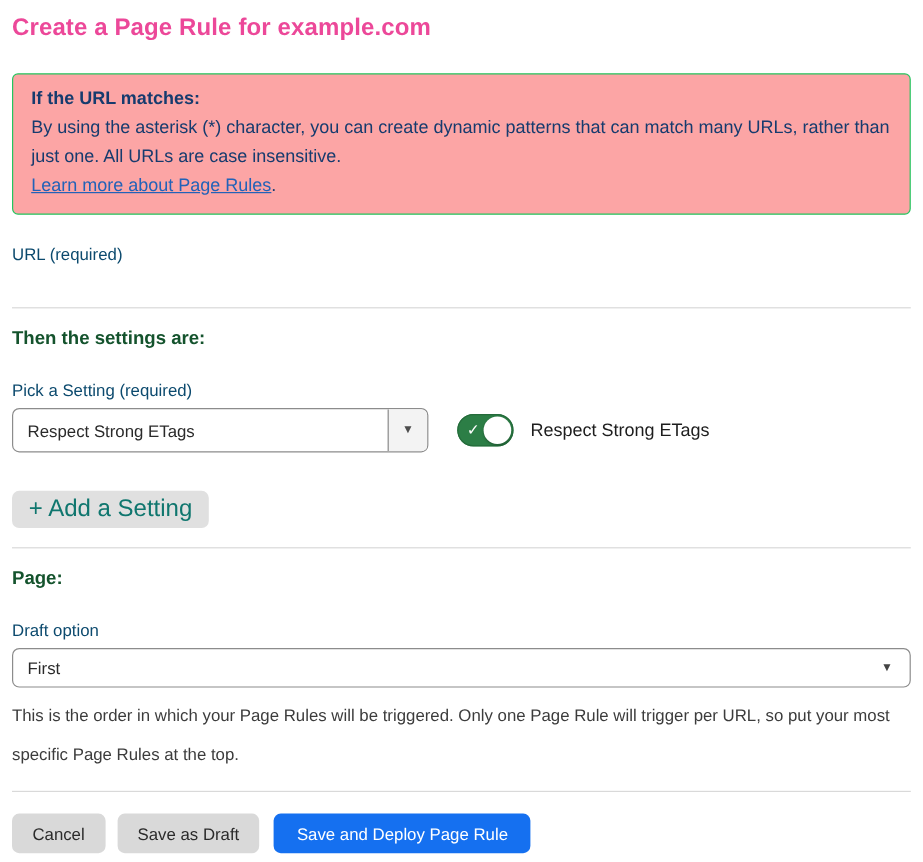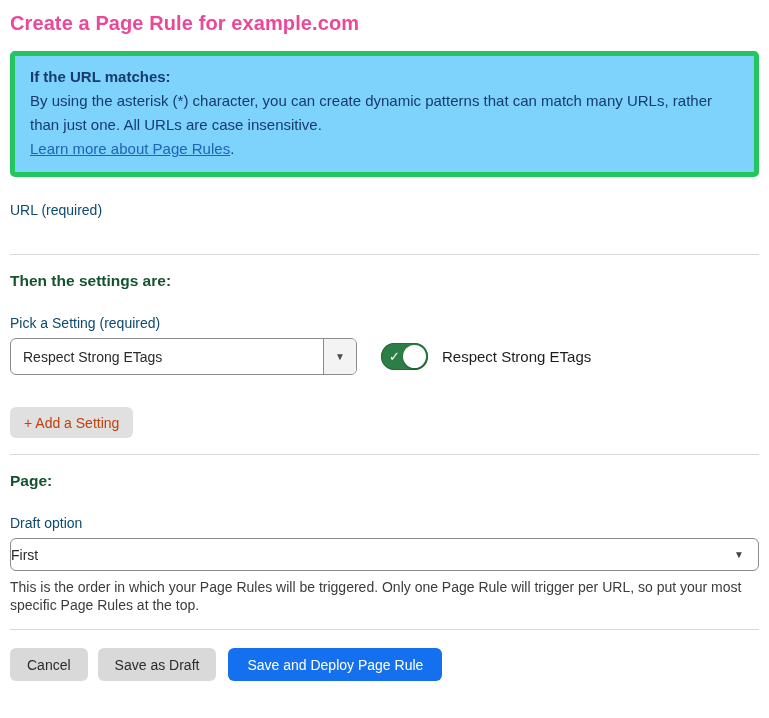--- a/index.html
+++ b/index.html
@@ -15,23 +15,23 @@
 
   .page-title {
     font-size: 20px;
     font-weight: 700;
     color: #ec4899;
     margin-top: 2px;
     letter-spacing: 0.1px;
   }
 
   .info-box {
-    margin-top: 16px;
-    background: #7dd3fc;
-    border: 5px solid #22c55e;
+    margin-top: 26px;
+    background: #fca5a5;
+    border: 1px solid #22c55e;
     border-radius: 5px;
     padding: 9px 15px 11px 15px;
     color: #163b6e;
     font-size: 15px;
     line-height: 24px;
   }
   .info-box .info-heading { font-weight: 700; }
   .info-box a {
     color: #2262b8;
     text-decoration: underline;
@@ -146,54 +146,54 @@
     color: #1d1d1d;
   }
 
   .add-setting-btn {
     margin-top: 32px;
     height: 31px;
     padding: 0 14px;
     background: #e0e0e0;
     border: none;
     border-radius: 6px;
-    font-size: 14px;
-    color: #c2410c;
+    font-size: 20px;
+    color: #0f766e;
     font-family: inherit;
     cursor: pointer;
   }
 
   .order-select {
     position: relative;
     width: 100%;
     height: 33px;
     border: 1px solid #8c8c8c;
     border-radius: 6px;
     background: #ffffff;
     display: flex;
     align-items: center;
-    padding-left: 0;
+    padding-left: 12px;
     font-size: 14px;
     color: #2a2a2a;
     cursor: pointer;
   }
   .order-select .select-arrow {
     position: absolute;
     right: 14px;
     top: 50%;
     transform: translateY(-50%);
     font-size: 10px;
     color: #444444;
     line-height: 1;
   }
 
   .help-text {
     margin-top: 7px;
     font-size: 14px;
-    line-height: 18px;
+    line-height: 32px;
     color: #3c3c3c;
     max-width: 745px;
   }
 
   .footer-actions {
     display: flex;
     align-items: center;
     margin-top: 18px;
     gap: 10px;
   }

